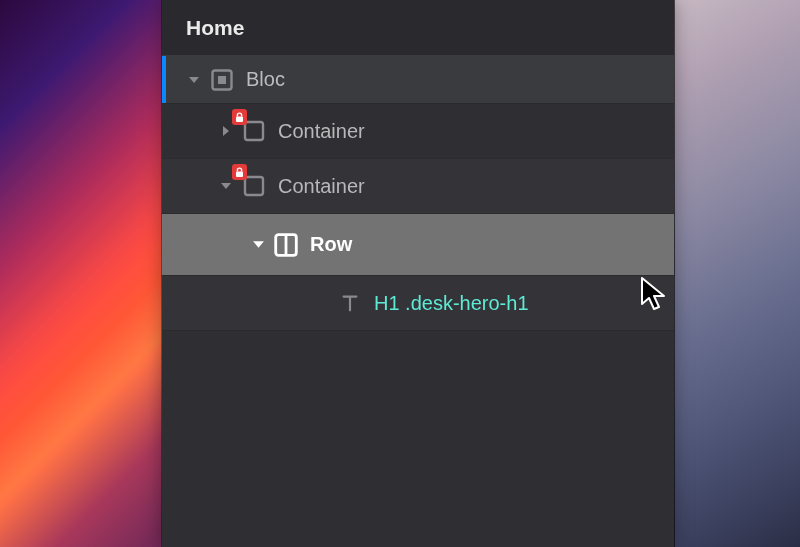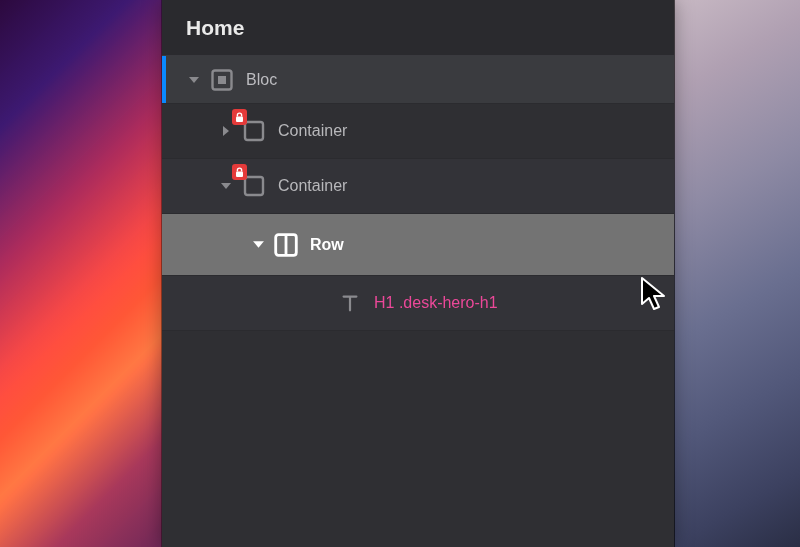--- a/index.html
+++ b/index.html
@@ -73,23 +73,23 @@
     width: 28px; height: 28px; display: inline-flex; align-items: center; justify-content: center;
     margin-right: 10px;
     flex: 0 0 auto;
   }
   .badge-lock {
     position: absolute; top: -8px; left: -8px;
     width: 15px; height: 16px; border-radius: 3px;
     background: #e43a3a;
     display: flex; align-items: center; justify-content: center;
   }
-  .label { font-size: 16px; color: #b8b8bb; }
+  .label { font-size: 20px; color: #b8b8bb; }
   .row.bloc-row .label { color: #bcbcc0; }
-  .row .label.dim { color: #ec4899; }
+  .row .label.dim { color: #5eead4; }
 
   
   .cursor {
     position: absolute; left: 640px; top: 276px; width: 28px; height: 36px;
     pointer-events: none;
   }
 </style>
 </head>
 <body>
 

